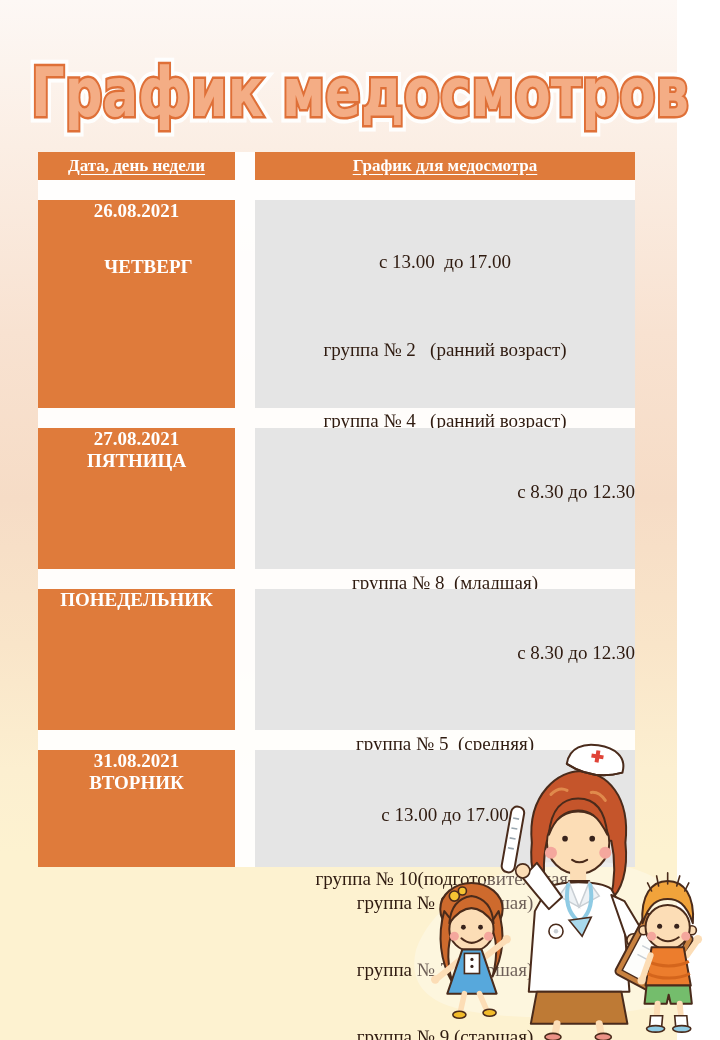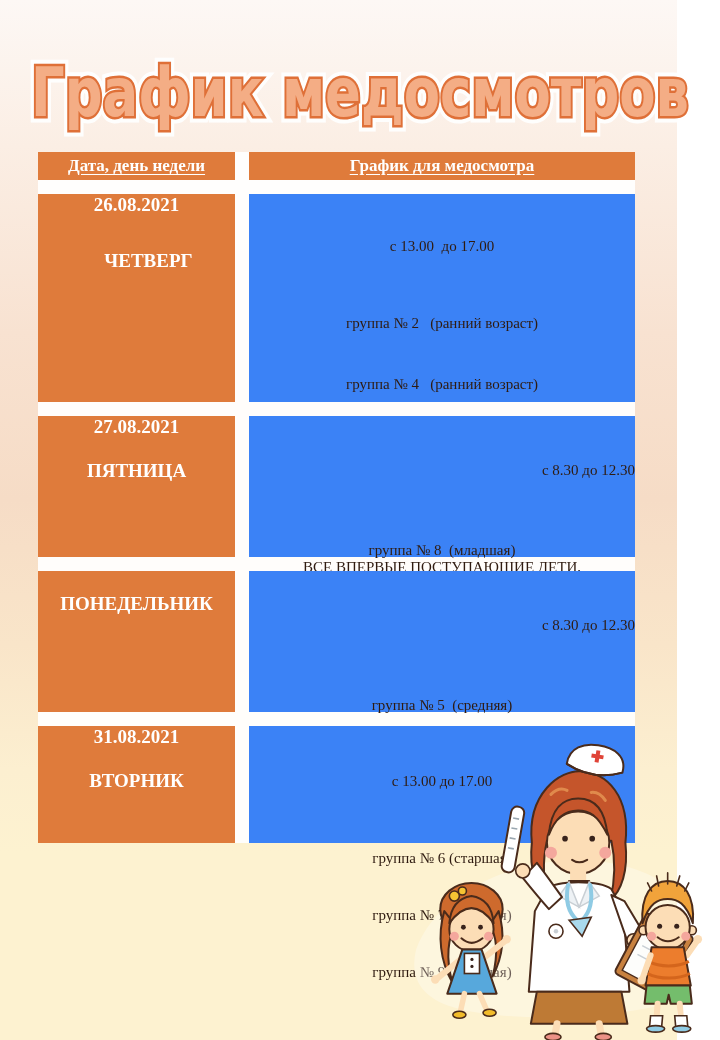--- a/index.html
+++ b/index.html
@@ -8,27 +8,27 @@
     background:linear-gradient(180deg,#fdf8f5 0%,#fbeee4 14%,#f8e2d1 32%,#f6dcc6 48%,#f9e5c9 62%,#fcefd0 74%,#fdf2d0 82%,#fdf2d0 100%);}
   
   .title-svg{position:absolute;left:0;top:40px;width:720px;height:112px;overflow:visible;}
   .title-halo{fill:#f4ad85;stroke:#ffffff;stroke-width:13px;opacity:.95;
     font-family:"DejaVu Sans","Liberation Sans",sans-serif;font-weight:bold;font-size:68px;}
   .title-main{fill:#f4ad85;stroke:#df7038;stroke-width:5px;paint-order:stroke fill;
     font-family:"DejaVu Sans","Liberation Sans",sans-serif;font-weight:bold;font-size:68px;}
   
   .schedule{position:absolute;left:38px;top:152px;width:597px;
     display:grid;grid-template-columns:197px 1fr;grid-template-rows:28px 208px 141px 141px 117px;
-    gap:14px;background:rgba(255,255,255,.92);}
+    gap:20px;background:rgba(255,255,255,.92);}
   .th{background:#df7b3b;color:#ffffff;font-weight:bold;font-size:17px;line-height:28px;
     text-align:center;text-decoration:underline;text-underline-offset:3px;white-space:pre;}
   .cdate{background:#df7b3b;color:#ffffff;font-weight:bold;font-size:19px;text-align:center;}
-  .cdate .day{margin-top:22px;}
+  .cdate .day{}
   .cdate.r1 .day{margin-top:34px;margin-left:24px;}
-  .cgroups{background:#3b82f6;color:#2f1b10;font-size:15px;text-align:center;white-space:pre;}
+  .cgroups{background:#e5e5e5;color:#2f1b10;font-size:19px;text-align:center;white-space:pre;}
   .cgroups .line{line-height:23.5px;}
   .cgroups .time{line-height:24px;}
   .cg1{padding-top:6px;}
   .cg1 .time{margin-bottom:18px;}
   .cg1 .line{line-height:27px;}
   .cg2,.cg3{padding-top:8px;}
   .cg2 .time,.cg3 .time{margin-bottom:23px;text-align:right;}
   .cg4{padding-top:9px;}
   .cg4 .time{margin-bottom:20px;}
   .cg4 .line{line-height:23px;}

